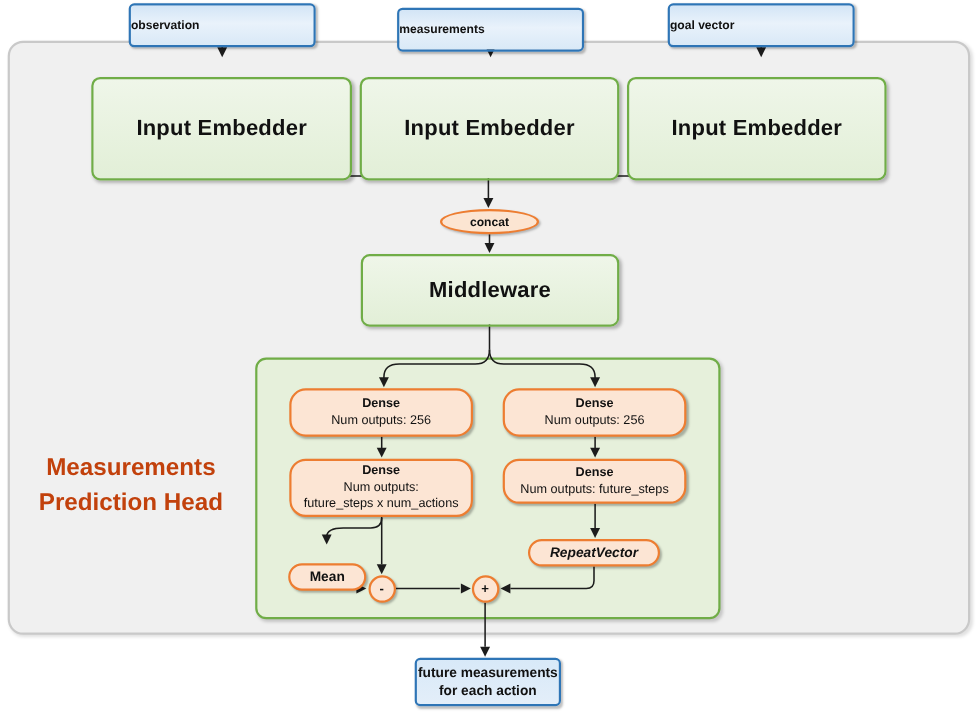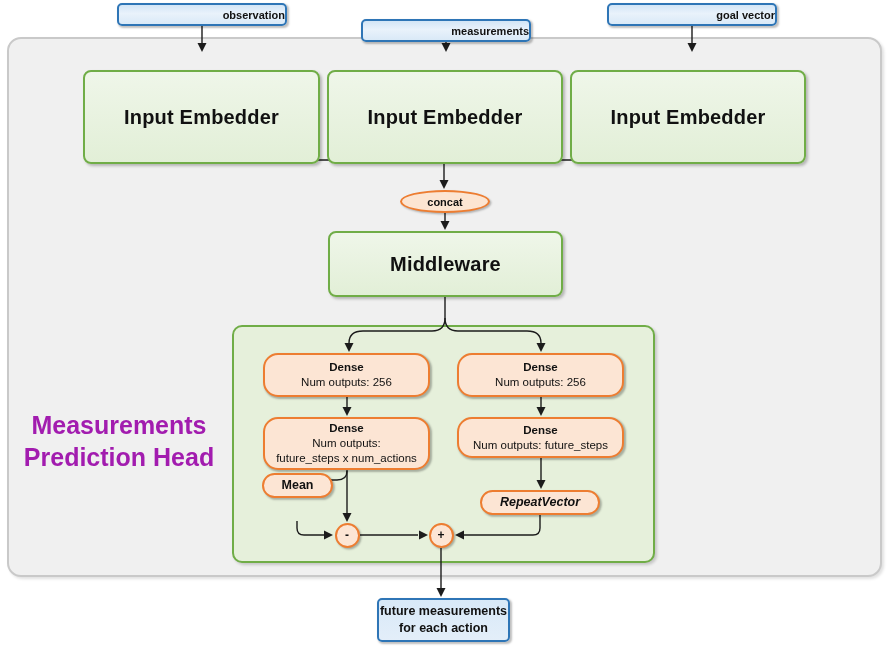--- a/index.html
+++ b/index.html
@@ -10,24 +10,24 @@
     position:absolute; left:7px; top:37px; width:875px; height:540px;
     background:#f0f0f0; border:2px solid #c9c9c9; border-radius:14px;
     box-shadow:2px 2px 3px rgba(0,0,0,.12);
   }
   .green-panel {
     position:absolute; left:232px; top:325px; width:423px; height:238px;
     background:#e6f0db; border:2.5px solid #70AD47; border-radius:10px;
     box-shadow:2px 2px 3px rgba(0,0,0,.18);
   }
   .io {
-    position:absolute; height:23px;
+    position:absolute; height:40px;
     background:linear-gradient(180deg,#d3e5f6 0%,#e9f2fb 45%,#d9e9f7 100%);
     border:2px solid #2E75B6; border-radius:5px;
-    display:flex; align-items:center; justify-content:flex-end;
+    display:flex; align-items:center; justify-content:flex-start;
     font-size:11px; font-weight:bold; color:#111;
     box-shadow:1.5px 1.5px 2px rgba(0,0,0,.25);
   }
   .green-box {
     position:absolute;
     background:linear-gradient(180deg,#eff6e9 0%,#e2efd7 100%);
     border:2.5px solid #70AD47; border-radius:8px;
     display:flex; align-items:center; justify-content:center;
     color:#111; font-weight:bold;
     box-shadow:2px 2px 3px rgba(0,0,0,.25);
@@ -50,21 +50,21 @@
   .orange .b { font-weight:bold; }
   .node-circle {
     position:absolute; width:25px; height:25px;
     background:#fce5d4; border:2.4px solid #ED7D31; border-radius:50%;
     display:flex; align-items:center; justify-content:center;
     font-size:12px; font-weight:bold; color:#111;
     box-shadow:1.5px 1.5px 2px rgba(0,0,0,.28);
   }
   .head-title {
     position:absolute; left:10px; top:409px; width:218px;
-    text-align:center; font-size:25px; font-weight:bold; color:#a21caf; line-height:32px;
+    text-align:center; font-size:22px; font-weight:bold; color:#c2410c; line-height:32px;
   }
   .out-box {
     position:absolute; left:377px; top:598px; width:133px; height:44px;
     background:linear-gradient(180deg,#d8e9f8 0%,#e3eef9 100%);
     border:2.5px solid #2E75B6; border-radius:5px;
     display:flex; flex-direction:column; align-items:center; justify-content:center;
     font-size:12.5px; font-weight:bold; color:#111; line-height:17px;
     box-shadow:1.8px 1.8px 2px rgba(0,0,0,.25);
   }
   .small-node { font-size:12.5px; font-weight:bold; flex-direction:row; }
@@ -126,21 +126,21 @@
       <polygon points="333,535 324,530.5 324,539.5"></polygon>
       <polygon points="428,535 419,530.5 419,539.5"></polygon>
       <polygon points="455,535 464,530.5 464,539.5"></polygon>
       <polygon points="441,597 436.5,588 445.5,588"></polygon>
     </g>
   </svg>
 
   <div class="io lift" style="left:117px; top:3px; width:170px;">
     <span>observation</span>
   </div>
-  <div class="io lift" style="left:361px; top:19px; width:170px;">
+  <div class="io lift" style="left:361px; top:7px; width:170px;">
     <span>measurements</span>
   </div>
   <div class="io lift" style="left:607px; top:3px; width:170px;">
     <span>goal vector</span>
   </div>
 
   <div class="green-box big-label lift" style="left:83px; top:53px; width:237px; height:94px;">
     <span>Input Embedder</span>
   </div>
   <div class="green-box big-label lift" style="left:327px; top:53px; width:236px; height:94px;">
@@ -162,21 +162,21 @@
 
   <div class="orange lift" style="left:263px; top:353px; width:167px; height:44px;">
     <span class="b">Dense</span>
     <span>Num outputs: 256</span>
   </div>
   <div class="orange lift" style="left:263px; top:417px; width:167px; height:53px;">
     <span class="b">Dense</span>
     <span>Num outputs:</span>
     <span>future_steps x num_actions</span>
   </div>
-  <div class="orange small-node lift" style="left:262px; top:473px; width:71px; height:25px;">
+  <div class="orange small-node lift" style="left:262px; top:512px; width:71px; height:25px;">
     <span class="b">Mean</span>
   </div>
   <div class="node-circle lift" style="left:334.5px; top:522.5px;">
     <span>-</span>
   </div>
 
   <div class="orange lift" style="left:457px; top:353px; width:167px; height:44px;">
     <span class="b">Dense</span>
     <span>Num outputs: 256</span>
   </div>

